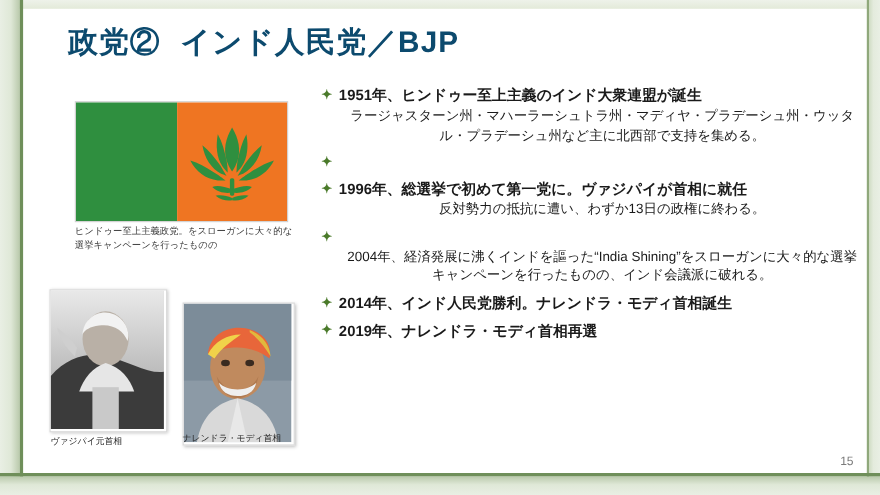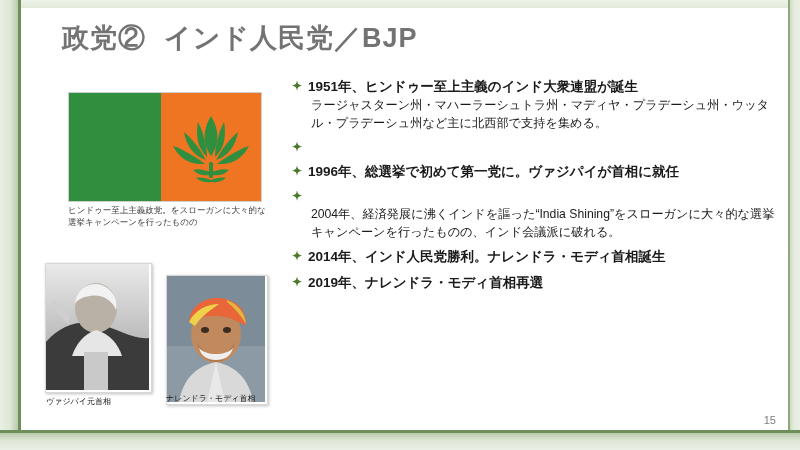--- a/index.html
+++ b/index.html
@@ -63,21 +63,21 @@
     width: 800px; height: 8px;
     background: linear-gradient(to bottom, #eef2ea 0%, #e3ead9 100%);
   }
 
   
   .title {
     position: absolute;
     left: 62px; top: 20px;
     font-size: 27px;
     font-weight: bold;
-    color: #737373;
+    color: #0c4a6e;
     letter-spacing: 1px;
     white-space: nowrap;
   }
   .title .gap { display: inline-block; width: 18px; }
 
   
   .party-name {
     position: absolute;
     left: 68px; top: 72px;
     width: 200px;
@@ -172,20 +172,21 @@
     margin-right: 6px;
     line-height: 1.4;
     flex: 0 0 auto;
   }
   .bullet-sub {
     margin-left: 19px;
     font-size: 12.2px;
     line-height: 1.44;
     color: #1a1a1a;
     margin-top: 1px;
+    text-align: center;
   }
 
   
   .page-number {
     position: absolute;
     right: 24px; bottom: 24px;
     font-size: 11px;
     color: #7b7b7b;
   }
 </style>
@@ -287,20 +288,21 @@
       <div class="bullet-head">
         <span class="bullet-mark">✦</span>
       </div>
     </div>
 
     <div class="bullet-block">
       <div class="bullet-head">
         <span class="bullet-mark">✦</span>
         <span>1996年、総選挙で初めて第一党に。ヴァジパイが首相に就任</span>
       </div>
+      <div class="bullet-sub">反対勢力の抵抗に遭い、わずか13日の政権に終わる。</div>
     </div>
 
     <div class="bullet-block">
       <div class="bullet-head">
         <span class="bullet-mark">✦</span>
       </div>
       <div class="bullet-sub">2004年、経済発展に沸くインドを謳った“India Shining”をスローガンに大々的な選挙キャンペーンを行ったものの、インド会議派に破れる。</div>
     </div>
 
     <div class="bullet-block">

